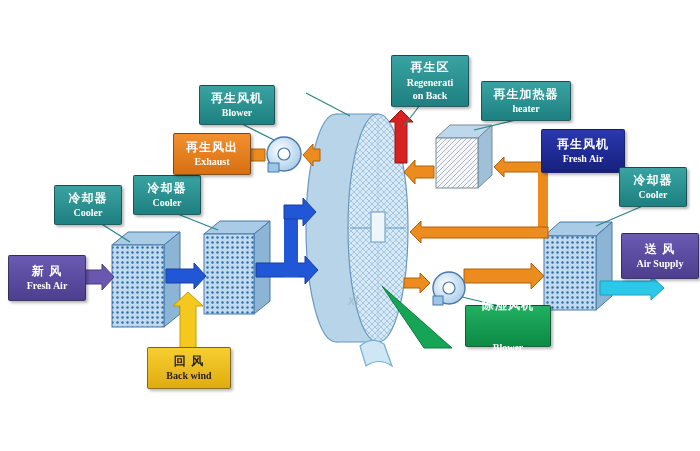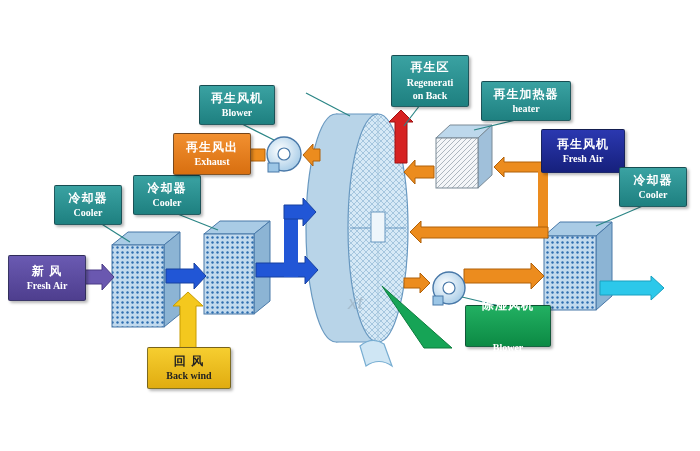--- a/index.html
+++ b/index.html
@@ -11,21 +11,21 @@
        border:1px solid rgba(15,25,35,.5);box-shadow:2px 2px 3px rgba(0,0,0,.28);border-radius:2px;}
   .lbl .zh{font-size:12px;letter-spacing:1px;white-space:nowrap;}
   .lbl .en{font-size:10px;white-space:nowrap;font-family:"Liberation Serif",serif;}
   .teal  {background:linear-gradient(180deg,#3aa2a2,#1e8080);}
   .dteal {background:linear-gradient(180deg,#116a6a,#0a4f4f);}
   .orange{background:linear-gradient(180deg,#f29030,#d86f10);margin-left:20px;}
   .purple{background:linear-gradient(180deg,#6a5ab2,#4e3e8e);}
   .navy  {background:linear-gradient(180deg,#2b38b0,#16207c);}
   .yellow{background:linear-gradient(180deg,#f6ce30,#e0ac10);color:#222;}
   .green {background:linear-gradient(180deg,#22b062,#0c8a44);gap:28px;}
-  .watermark{position:absolute;left:348px;top:292px;font-size:19px;font-style:italic;
+  .watermark{position:absolute;left:348px;top:292px;font-size:14px;font-style:italic;
              color:#9fb4c4;opacity:.75;}
 </style>
 </head>
 <body>
 
 <div class="stage">
 
   <svg class="layer" width="700" height="451" viewBox="0 0 700 451">
     <defs>
       <pattern id="pDots" width="5" height="5" patternUnits="userSpaceOnUse">
@@ -174,20 +174,24 @@
   <div class="lbl navy" style="left:541px;top:129px;width:82px;height:42px">
     <div class="zh">再生风机</div>
     <div class="en">Fresh Air</div>
   </div>
 
   <div class="lbl teal" style="left:619px;top:167px;width:66px;height:38px">
     <div class="zh">冷却器</div>
     <div class="en">Cooler</div>
   </div>
 
+  <div class="lbl purple" style="left:621px;top:233px;width:76px;height:44px">
+    <div class="zh">送 风</div>
+    <div class="en">Air Supply</div>
+  </div>
 
   <div class="lbl green" style="left:465px;top:305px;width:84px;height:40px">
     <div class="zh">除湿风机</div>
     <div class="en">Blower</div>
   </div>
 
 
 </div>
 
 </body></html>

